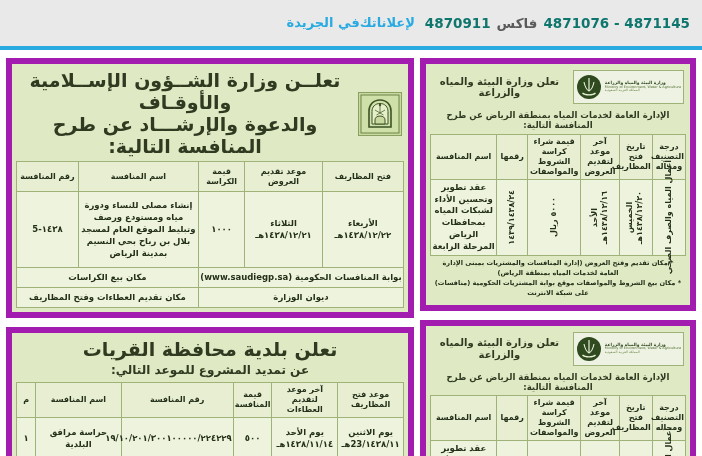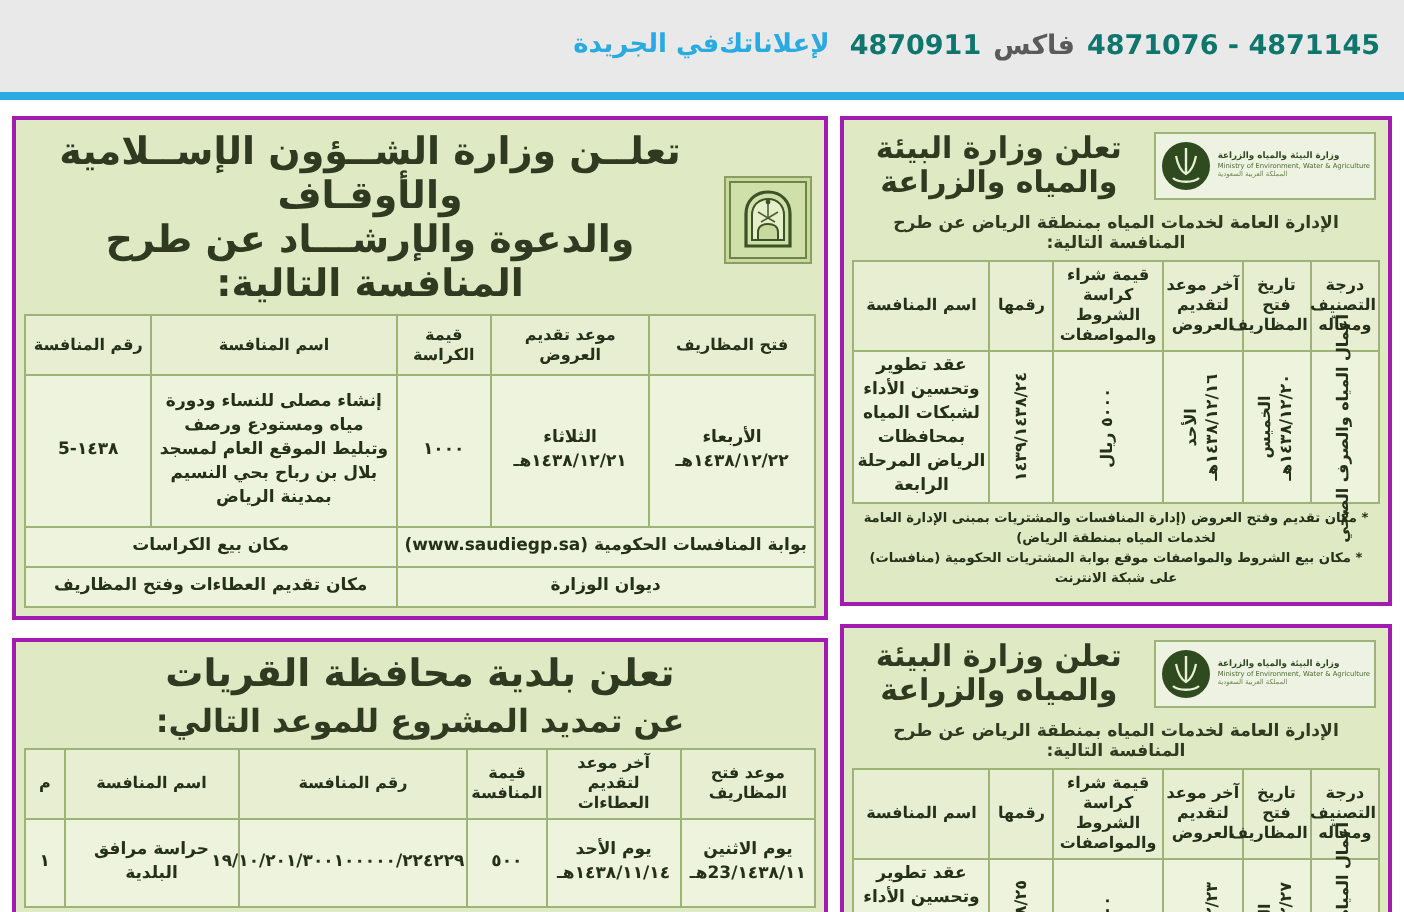--- a/index.html
+++ b/index.html
@@ -72,44 +72,44 @@
     width: 408px;
   }
   .col-right {
     position: absolute;
     left: 420px; top: 58px;
     width: 276px;
   }
 
   
   .ad {
-    border: 2px solid #a21caf;
+    border: 6px solid #a21caf;
     background: #dfe9c4;
     padding: 4px;
     margin-bottom: 9px;
   }
   .ad-head {
     display: flex;
     flex-direction: row;
     align-items: center;
     justify-content: flex-start;
     gap: 6px;
     padding: 2px 2px 4px 2px;
   }
   .ad-head-text { flex: 1 1 auto; text-align: center; }
   .ad-title {
     font-size: 19px;
     font-weight: bold;
     color: #2f3a21;
     line-height: 1.15;
     letter-spacing: -0.3px;
   }
-  .ad-title.small { font-size: 15px; }
+  .ad-title.small { font-size: 10px; }
   .ad-subtitle {
-    font-size: 16px;
+    font-size: 12px;
     font-weight: bold;
     color: #2f3a21;
     line-height: 1.2;
     margin-top: 2px;
   }
   .ad-subtitle.tiny { font-size: 8.6px; }
 
   
   .emblem {
     width: 44px; height: 44px;

